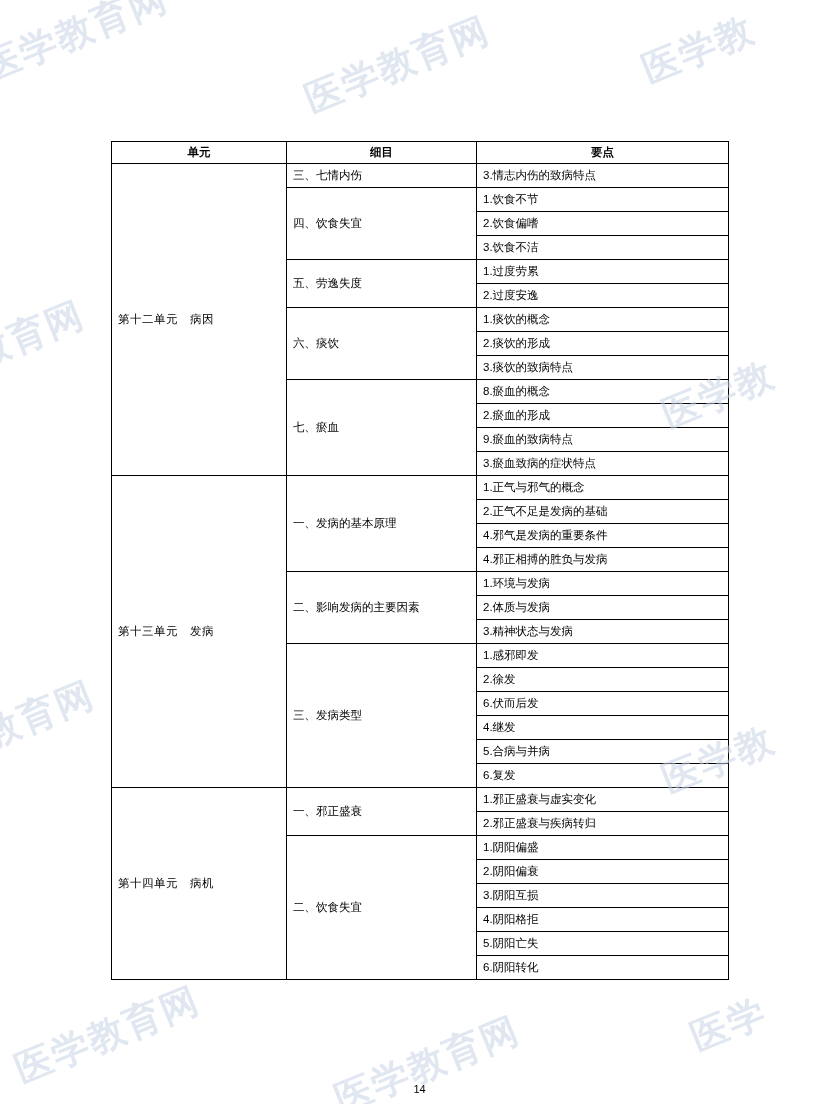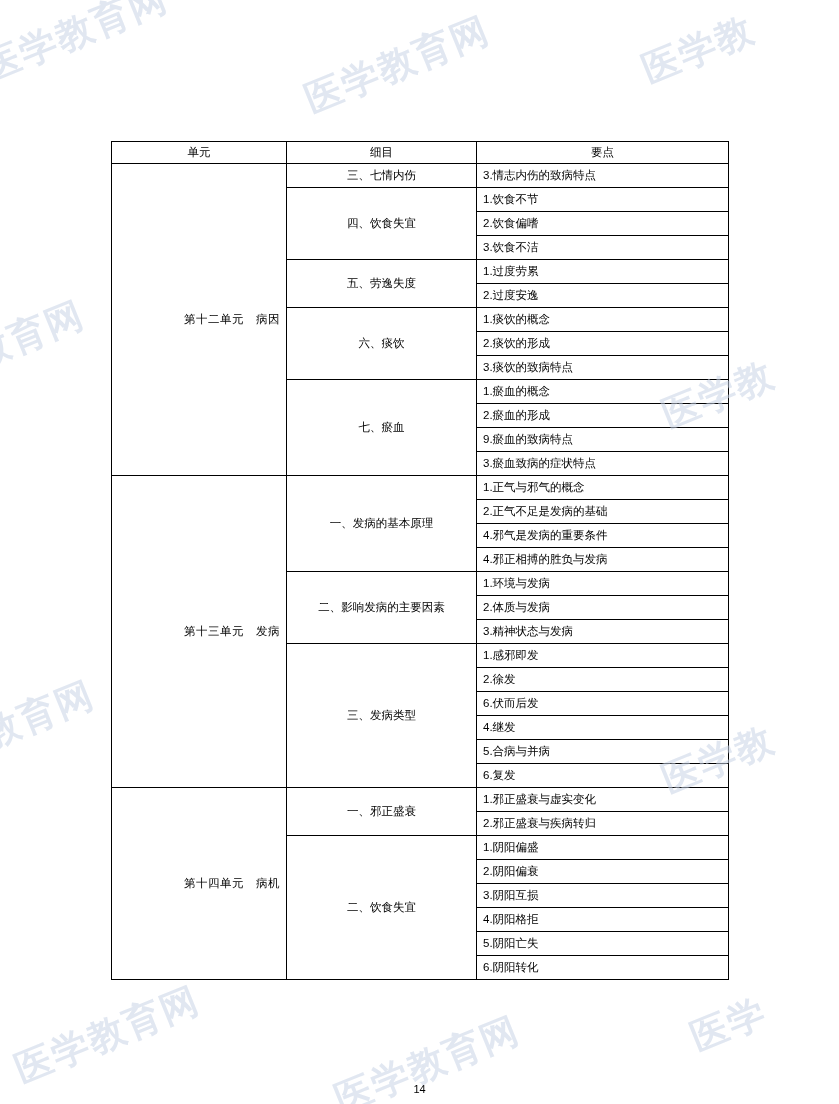--- a/index.html
+++ b/index.html
@@ -54,34 +54,34 @@
     font-size: 11.5px;
     color: #000000;
     font-weight: normal;
     padding: 0 6px;
     height: 23px;
     line-height: 1.15;
     vertical-align: middle;
   }
   table.syllabus thead th {
     text-align: center;
-    font-weight: normal;
+    font-weight: bold;
     height: 21px;
     font-size: 11.5px;
   }
   col.c1 { width: 175px; }
   col.c2 { width: 190px; }
   col.c3 { width: 252px; }
 
   td.unit {
-    text-align: right;
+    text-align: left;
     letter-spacing: 0.5px;
   }
   td.detail {
-    text-align: center;
+    text-align: left;
   }
   td.point {
     text-align: left;
     padding-left: 8px;
   }
 
   
   .page-number {
     position: absolute;
     left: 0;
@@ -152,21 +152,21 @@
             <td class="point">1.痰饮的概念</td>
           </tr>
           <tr>
             <td class="point">2.痰饮的形成</td>
           </tr>
           <tr>
             <td class="point">3.痰饮的致病特点</td>
           </tr>
           <tr>
             <td class="detail" rowspan="4">七、瘀血</td>
-            <td class="point">1.瘀血的概念</td>
+            <td class="point">8.瘀血的概念</td>
           </tr>
           <tr>
             <td class="point">2.瘀血的形成</td>
           </tr>
           <tr>
             <td class="point">9.瘀血的致病特点</td>
           </tr>
           <tr>
             <td class="point">3.瘀血致病的症状特点</td>
           </tr>

